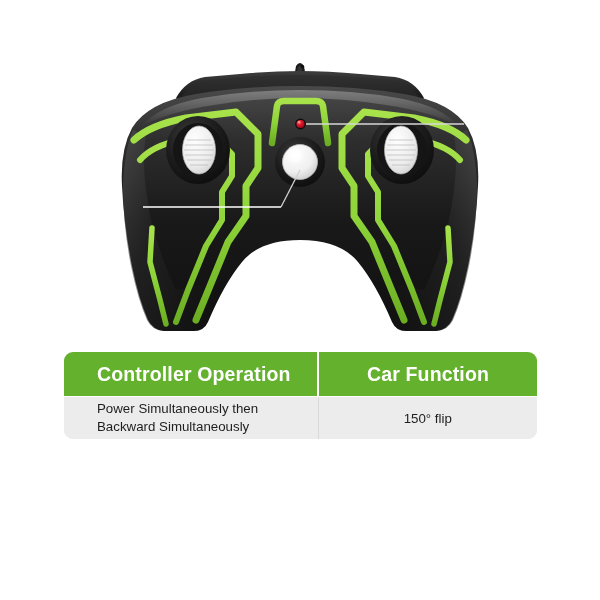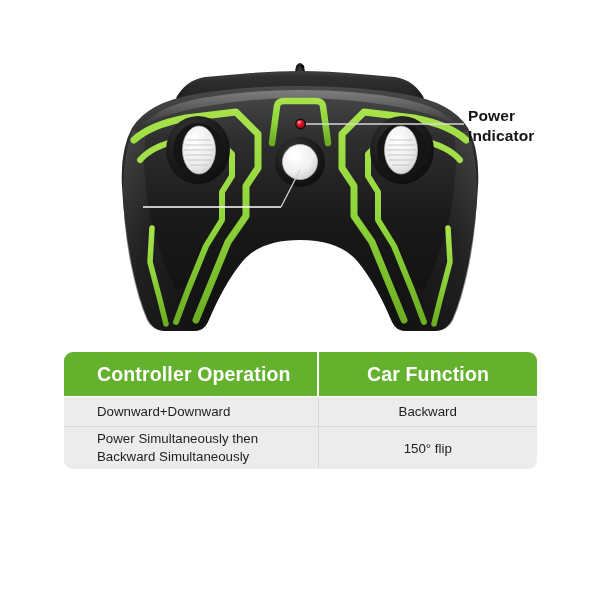--- a/index.html
+++ b/index.html
@@ -326,43 +326,35 @@
       <g stroke-linecap="butt">
 
         <line x1="306" y1="124" x2="464" y2="124" stroke="#d7d7d7" stroke-width="1.3"></line>
 
         <line x1="143" y1="207" x2="281" y2="207" stroke="#ffffff" stroke-width="1.3"></line>
         <line x1="281" y1="207" x2="300" y2="170" stroke="#d2d2d2" stroke-width="1.3"></line>
       </g>
     </svg>
   </div>
 
-  <div class="callout" id="callout-power">Power
-Indicator</div>
 
 
   <div class="table-wrap">
     <table class="spec">
       <colgroup>
           <col class="c1">
           <col class="c2">
         </colgroup>
       <thead>
         <tr>
           <th class="h-op">Controller Operation</th>
           <th class="h-fn">Car Function</th>
         </tr>
       </thead>
       <tbody>
-        <tr>
-          <td class="cell-op">
-            <span class="op-line">Downward+Downward</span>
-          </td>
-          <td class="cell-fn">Backward</td>
-        </tr>
         <tr class="tall">
           <td class="cell-op">
             <span class="op-line">Power Simultaneously then</span>
             <span class="op-line">Backward Simultaneously</span>
           </td>
           <td class="cell-fn">150° flip</td>
         </tr>
       </tbody>
     </table>
   </div>

